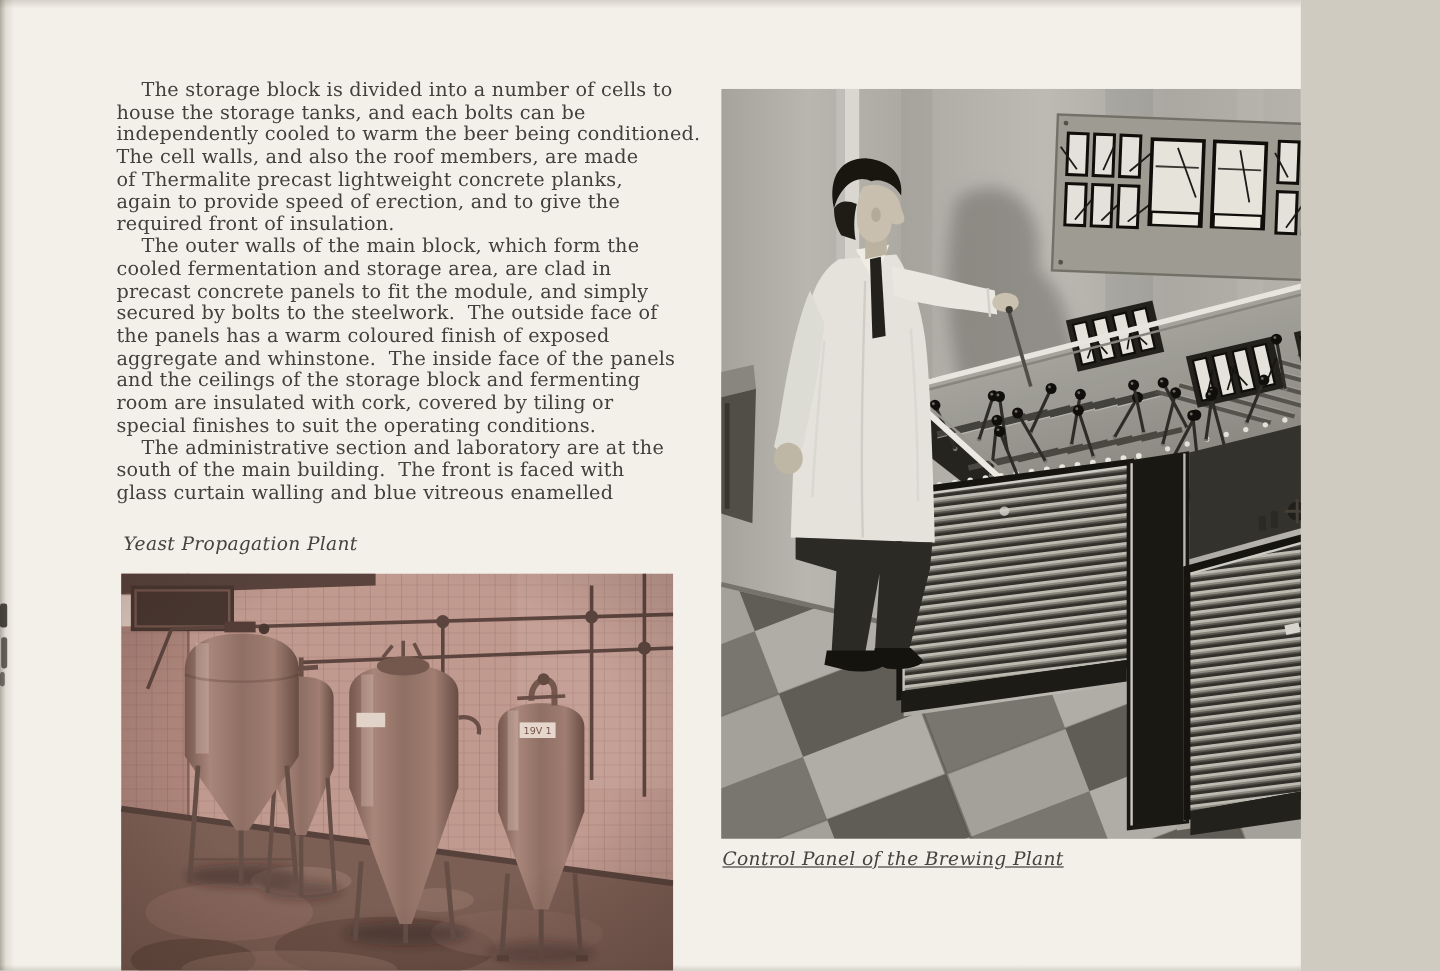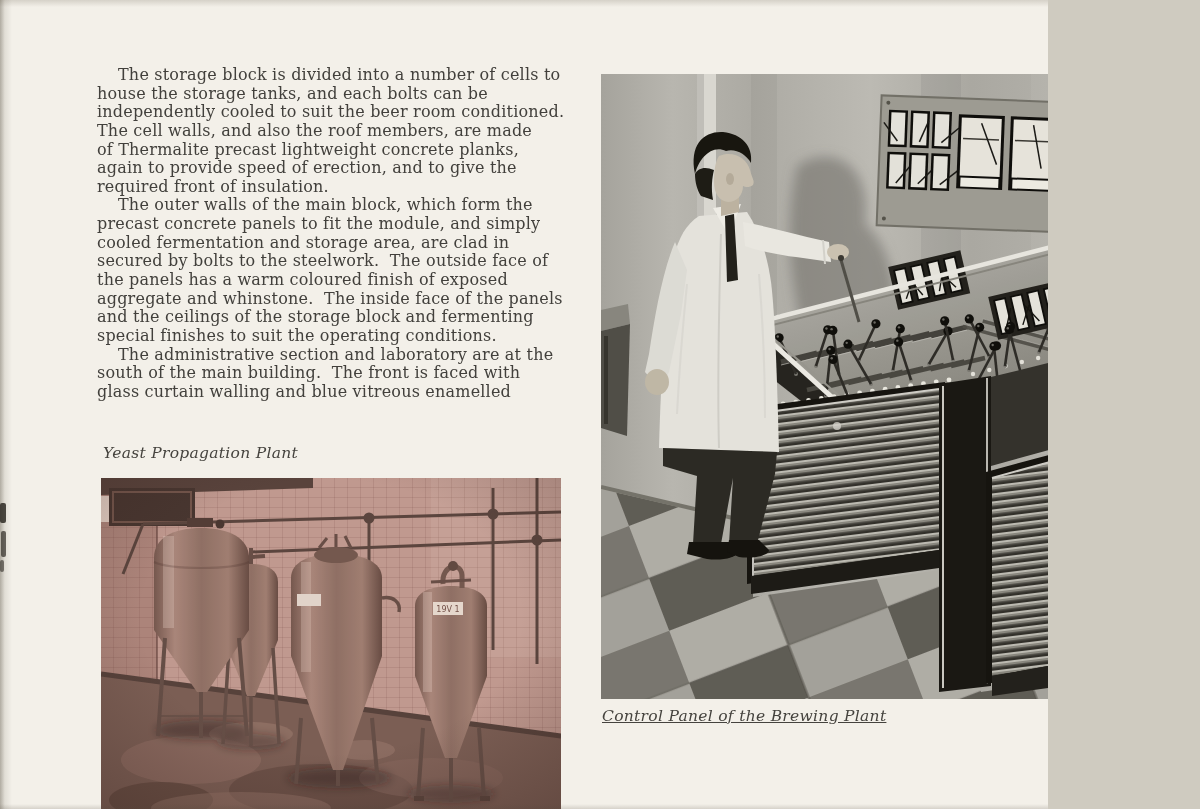--- a/index.html
+++ b/index.html
@@ -1,19 +1,20 @@
 <!DOCTYPE html>
 <html><head>
 <meta charset="utf-8">
 <style>
   html,body{margin:0;padding:0;background:#cfcbc0;}
   .page{
     position:relative;width:1048px;height:809px;overflow:hidden;
     background:var(--paper,#f3f0e9);
     font-family:"DejaVu Serif","Liberation Serif",serif;
+    padding-left:36px;
   }
   .edge-top{position:absolute;left:0;top:0;width:100%;height:7px;
     background:linear-gradient(to bottom,rgba(110,100,85,.22),rgba(110,100,85,0));}
   .edge-left{position:absolute;left:0;top:0;width:12px;height:100%;
     background:linear-gradient(to right,rgba(95,88,74,.45),rgba(95,88,74,.12) 40%,rgba(95,88,74,0));}
   .edge-bottom{position:absolute;left:0;bottom:0;width:100%;height:5px;
     background:linear-gradient(to top,rgba(80,72,60,.18),rgba(80,72,60,0));}
   .fleck{position:absolute;background:#2e2a24;border-radius:2px;opacity:.85;}
   .fleck.f1{left:0;top:503px;width:6px;height:20px;}
   .fleck.f2{left:1px;top:531px;width:5px;height:26px;opacity:.7;}
@@ -38,32 +39,33 @@
   .photo.right-photo{left:601px;top:74px;}
 </style>
 </head>
 <body>
 
 <div class="page" style="--paper: #f3f0e9; --ink: #42403c; --caption-ink: #45433e;">
 
   <div class="text-column">
       <div class="text-line indent">The storage block is divided into a number of cells to</div>
       <div class="text-line">house the storage tanks, and each bolts can be</div>
-      <div class="text-line">independently cooled to suit the beer room conditioned.</div>
+      <div class="text-line">independently cooled to warm the beer being conditioned.</div>
       <div class="text-line">The cell walls, and also the roof members, are made</div>
       <div class="text-line">of Thermalite precast lightweight concrete planks,</div>
       <div class="text-line">again to provide speed of erection, and to give the</div>
       <div class="text-line">required front of insulation.</div>
       <div class="text-line indent">The outer walls of the main block, which form the</div>
+      <div class="text-line">cooled fermentation and storage area, are clad in</div>
       <div class="text-line">precast concrete panels to fit the module, and simply</div>
-      <div class="text-line">cooled fermentation and storage area, are clad in</div>
       <div class="text-line">secured by bolts to the steelwork.  The outside face of</div>
       <div class="text-line">the panels has a warm coloured finish of exposed</div>
       <div class="text-line">aggregate and whinstone.  The inside face of the panels</div>
       <div class="text-line">and the ceilings of the storage block and fermenting</div>
+      <div class="text-line">room are insulated with cork, covered by tiling or</div>
       <div class="text-line">special finishes to suit the operating conditions.</div>
       <div class="text-line indent">The administrative section and laboratory are at the</div>
       <div class="text-line">south of the main building.  The front is faced with</div>
       <div class="text-line">glass curtain walling and blue vitreous enamelled</div>
     </div>
 
   <div class="caption left-cap">Yeast Propagation Plant</div>
   <div class="caption right-cap">Control Panel of the Brewing Plant</div>
 
   <svg class="photo right-photo" width="599" height="625" viewBox="0 0 599 625">

